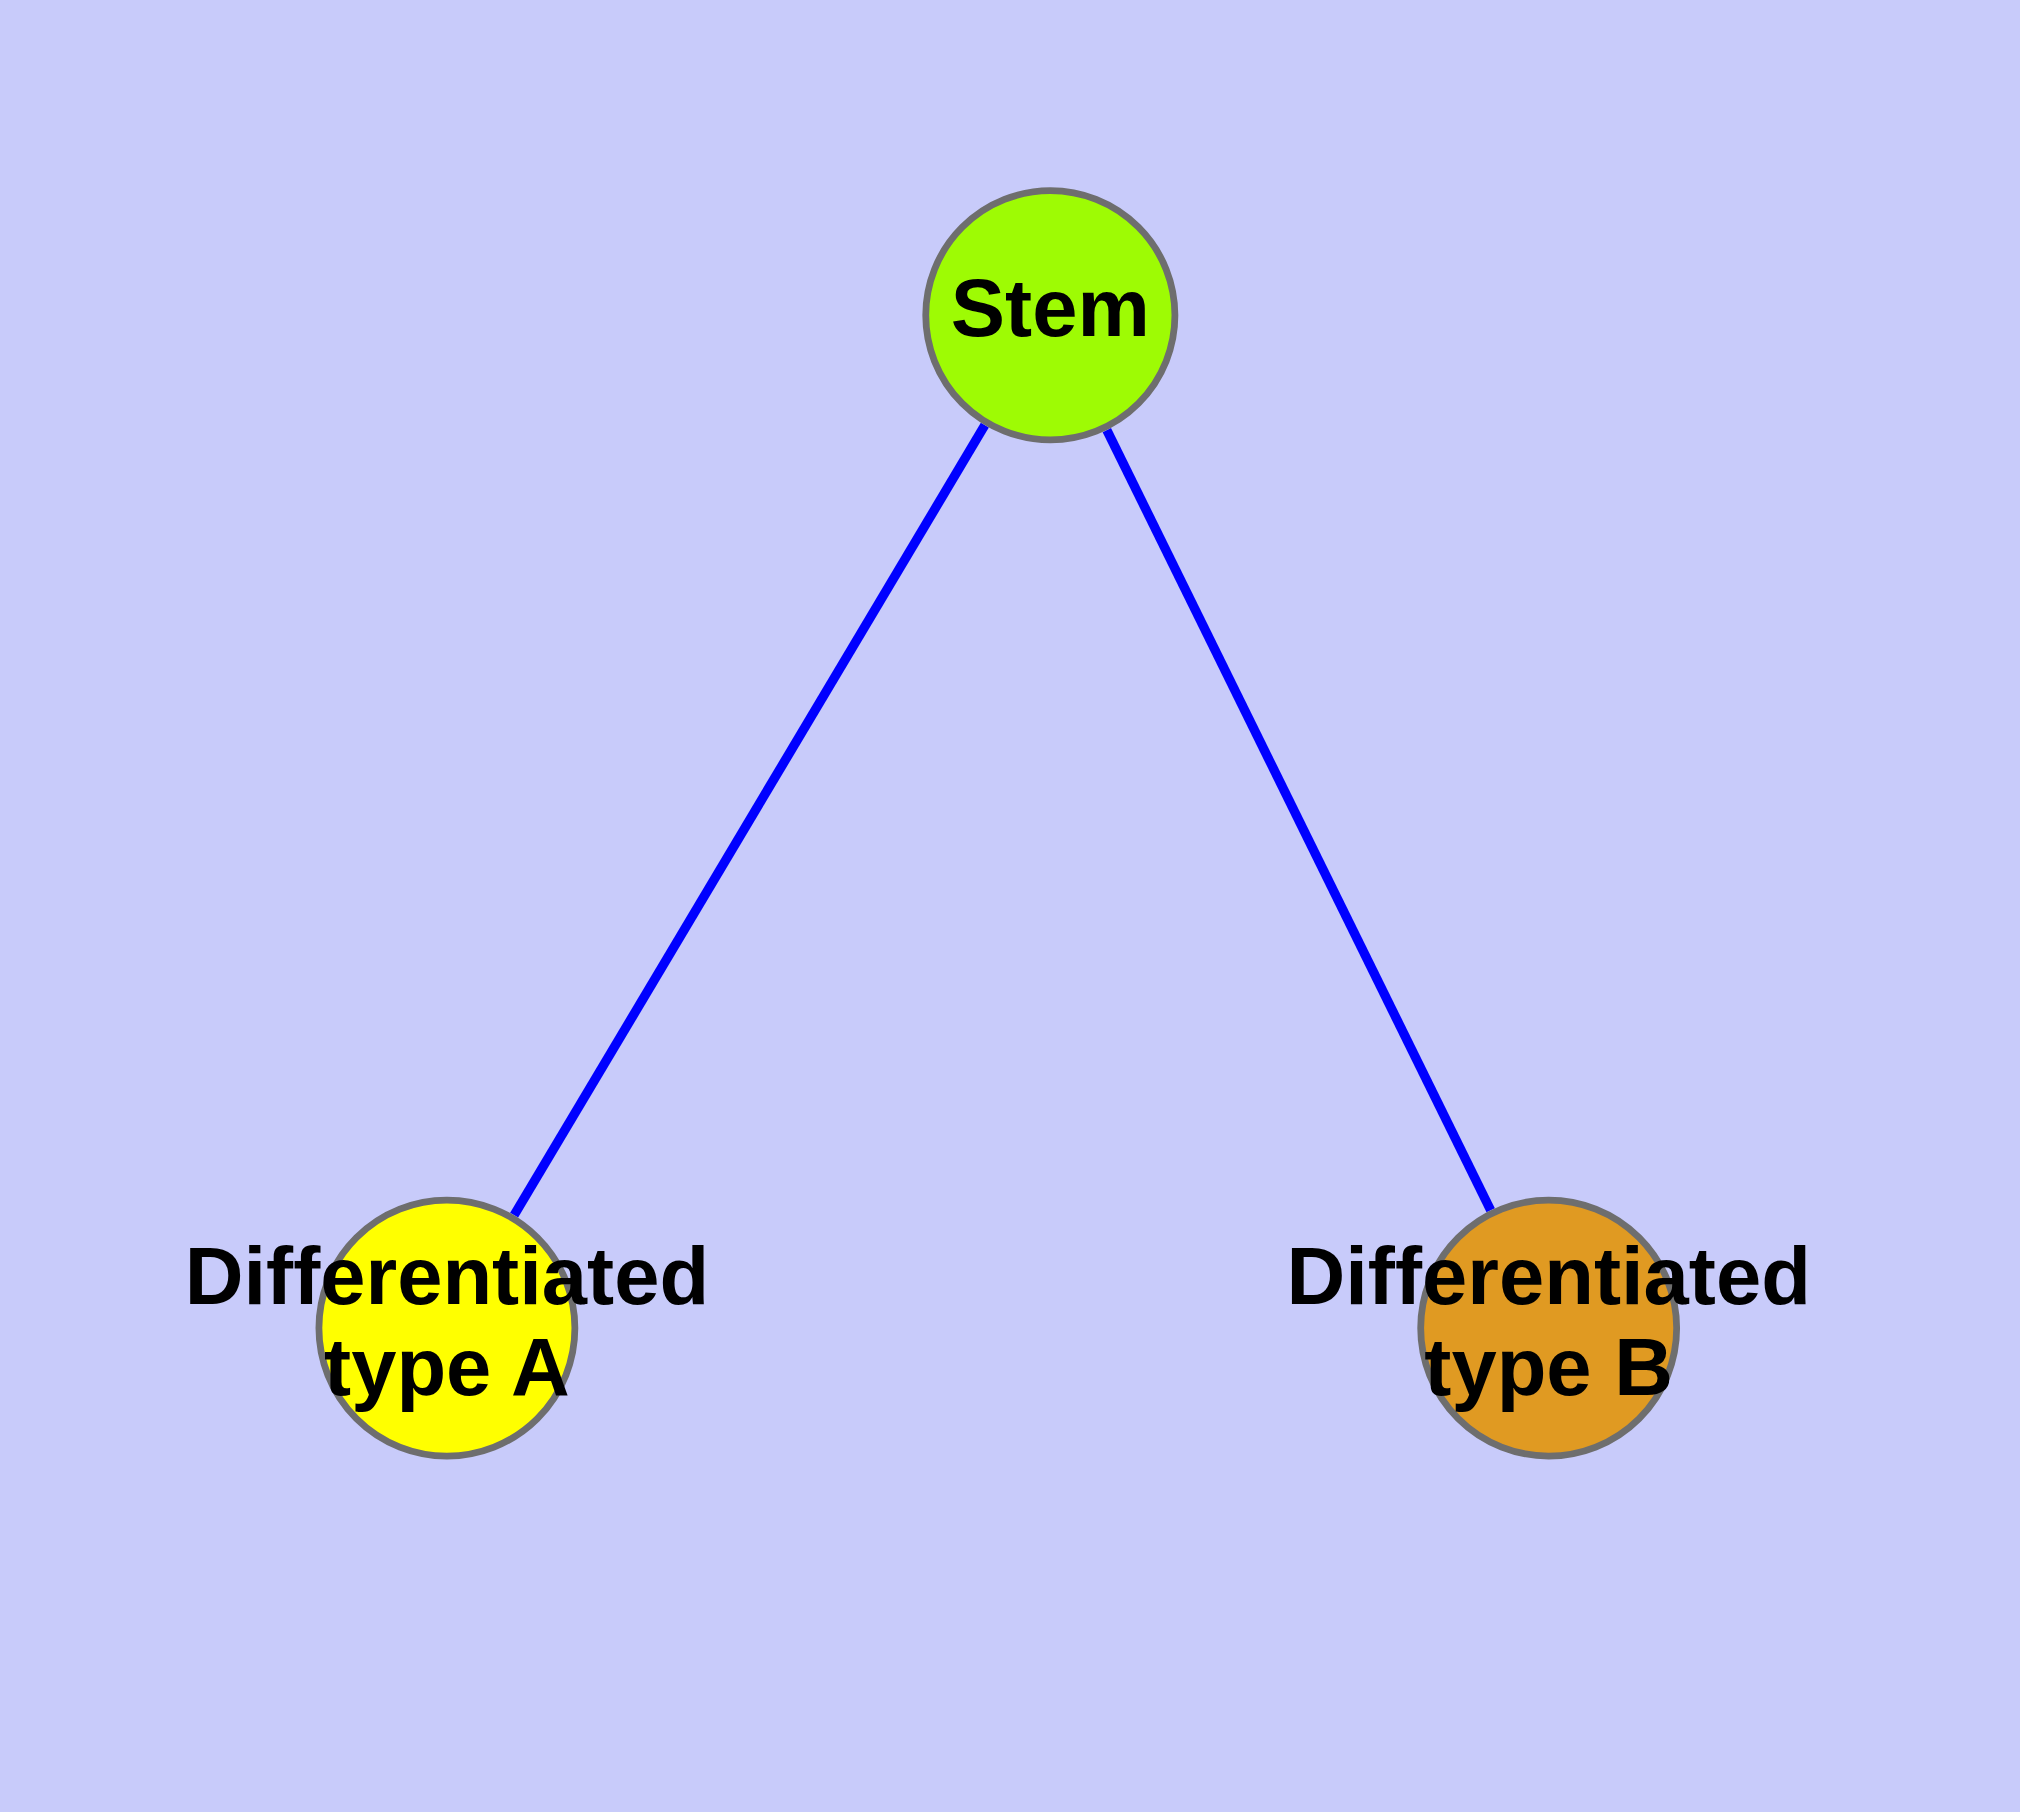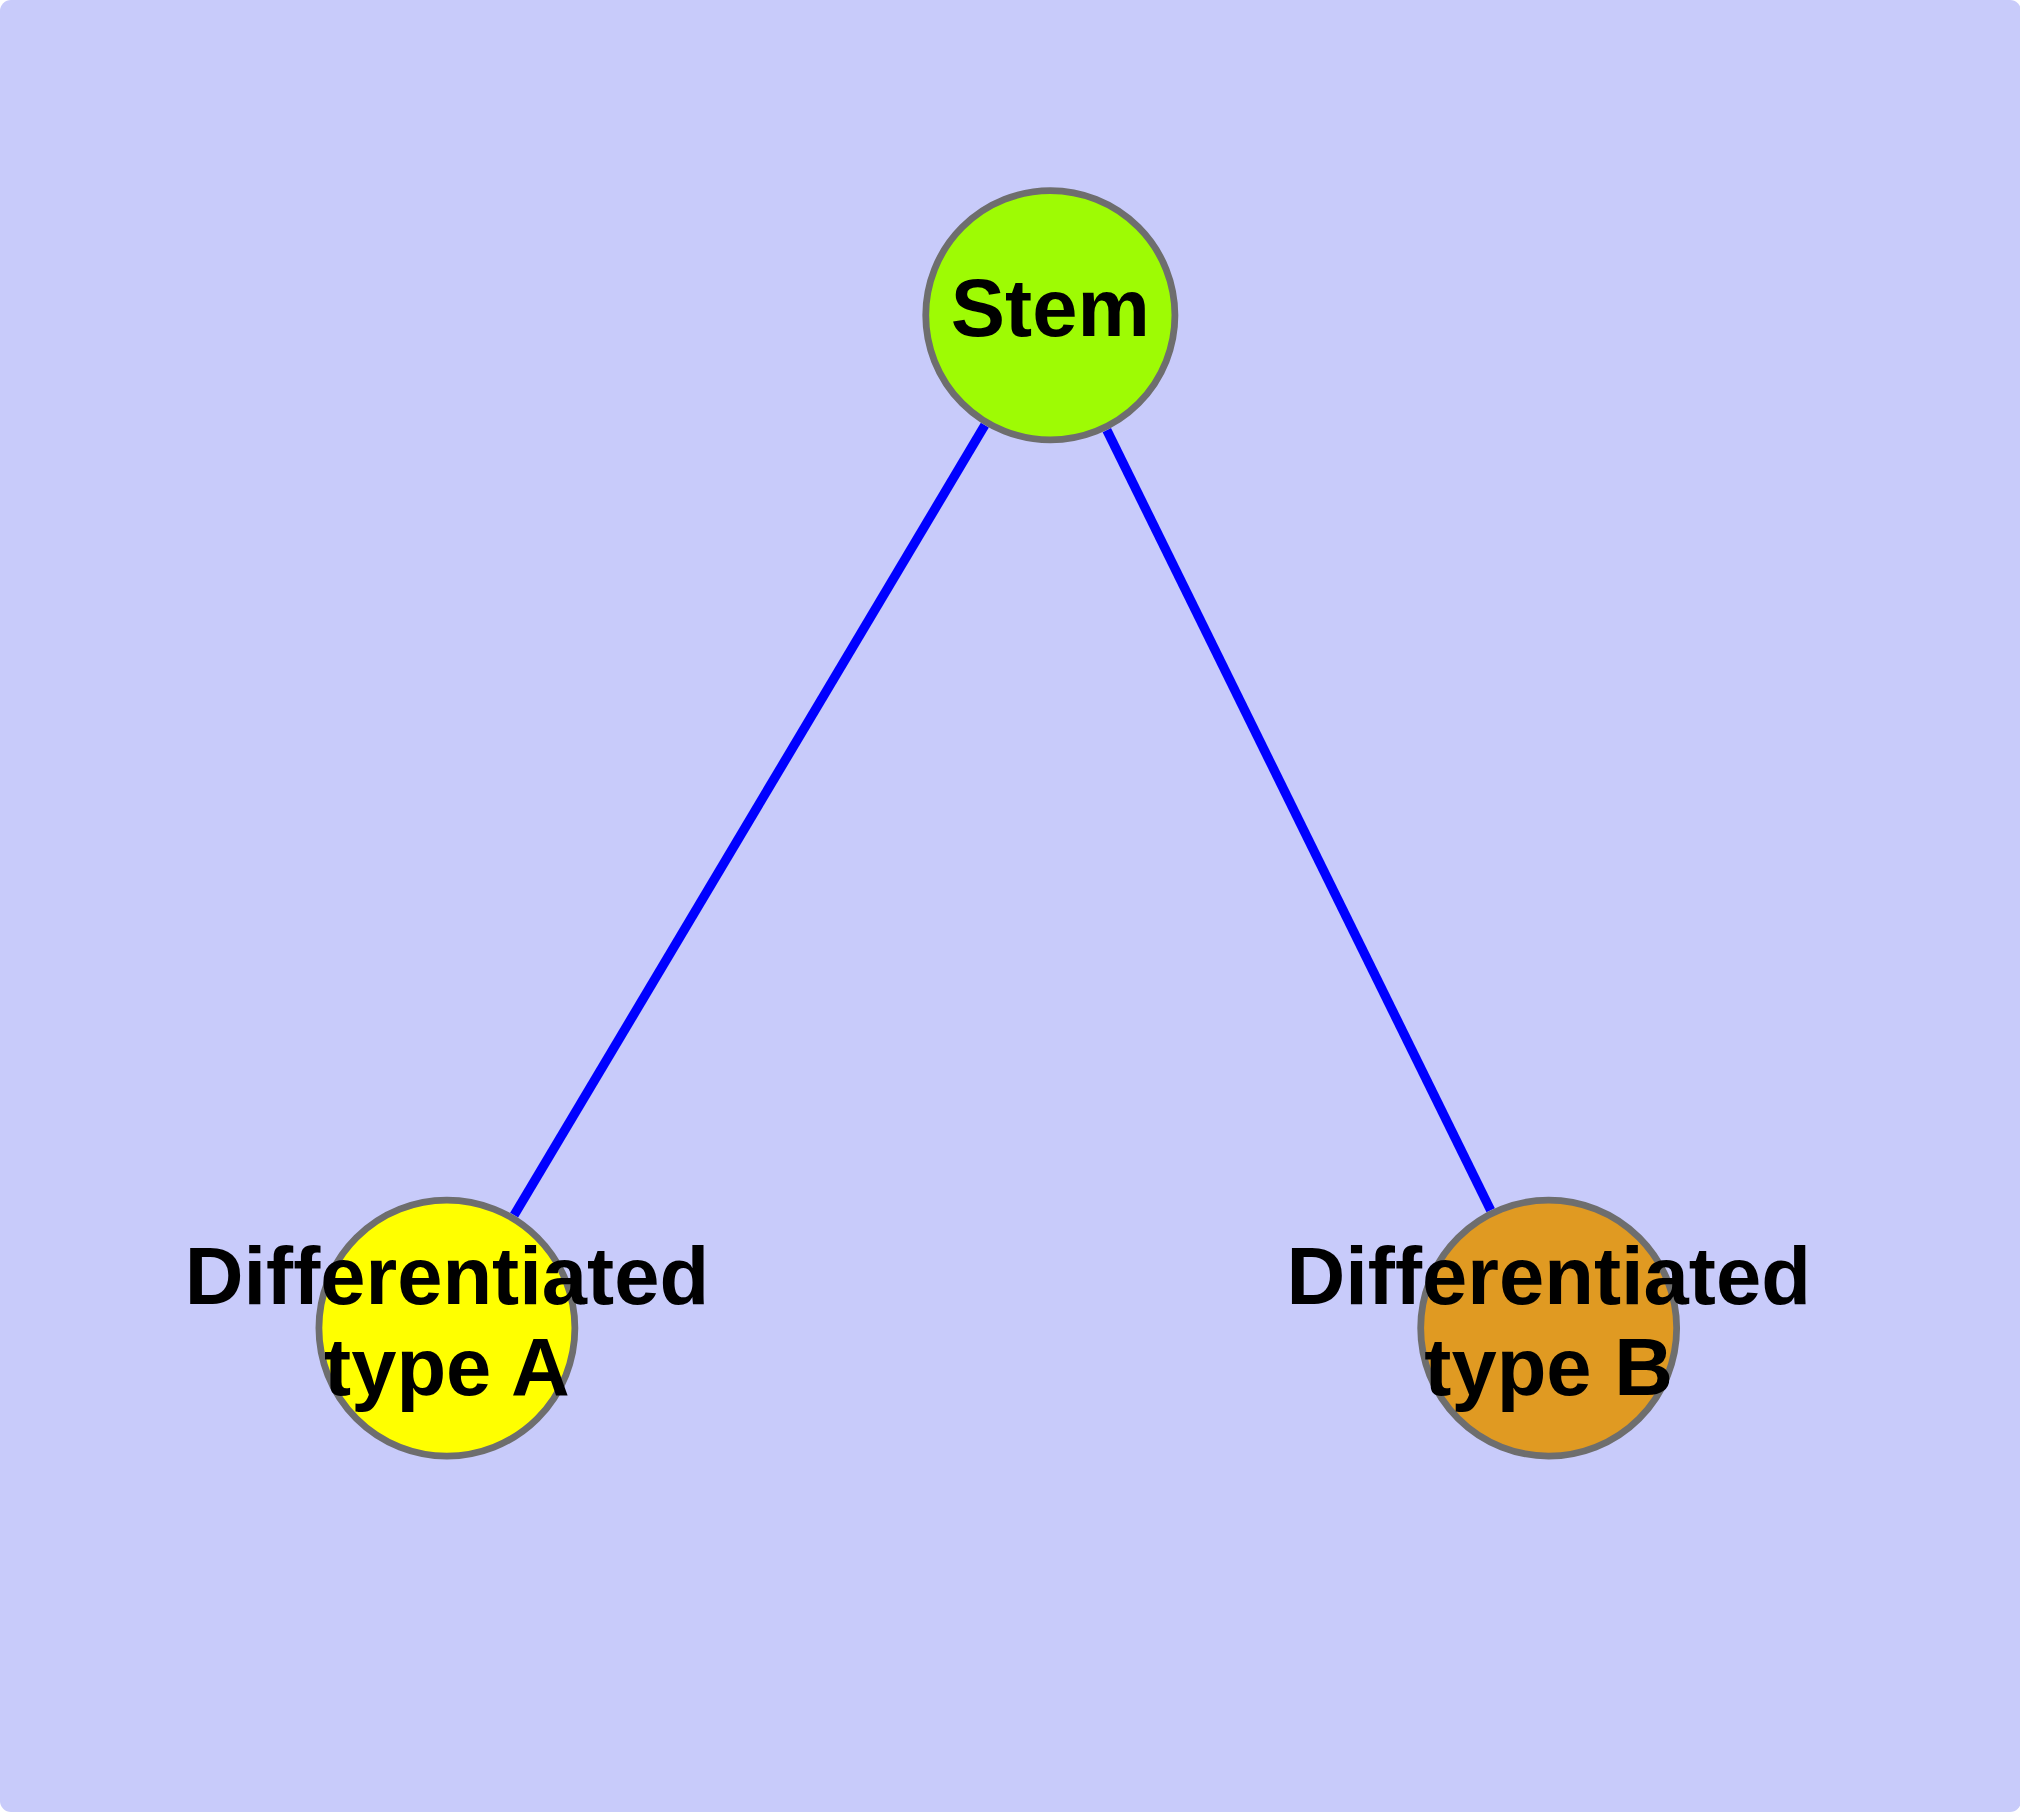--- a/index.html
+++ b/index.html
@@ -7,21 +7,20 @@
     padding: 0;
     background: #ffffff;
   }
   #canvas {
     position: relative;
     width: 2021px;
     height: 1812px;
     background: #c8cbfa;
     overflow: hidden;
     font-family: "Liberation Sans", sans-serif;
-    border-radius: 11px;
   }
   #graph-svg {
     position: absolute;
     left: 0;
     top: 0;
     width: 2021px;
     height: 1812px;
   }
   .node-label {
     font-family: "Liberation Sans", sans-serif;

